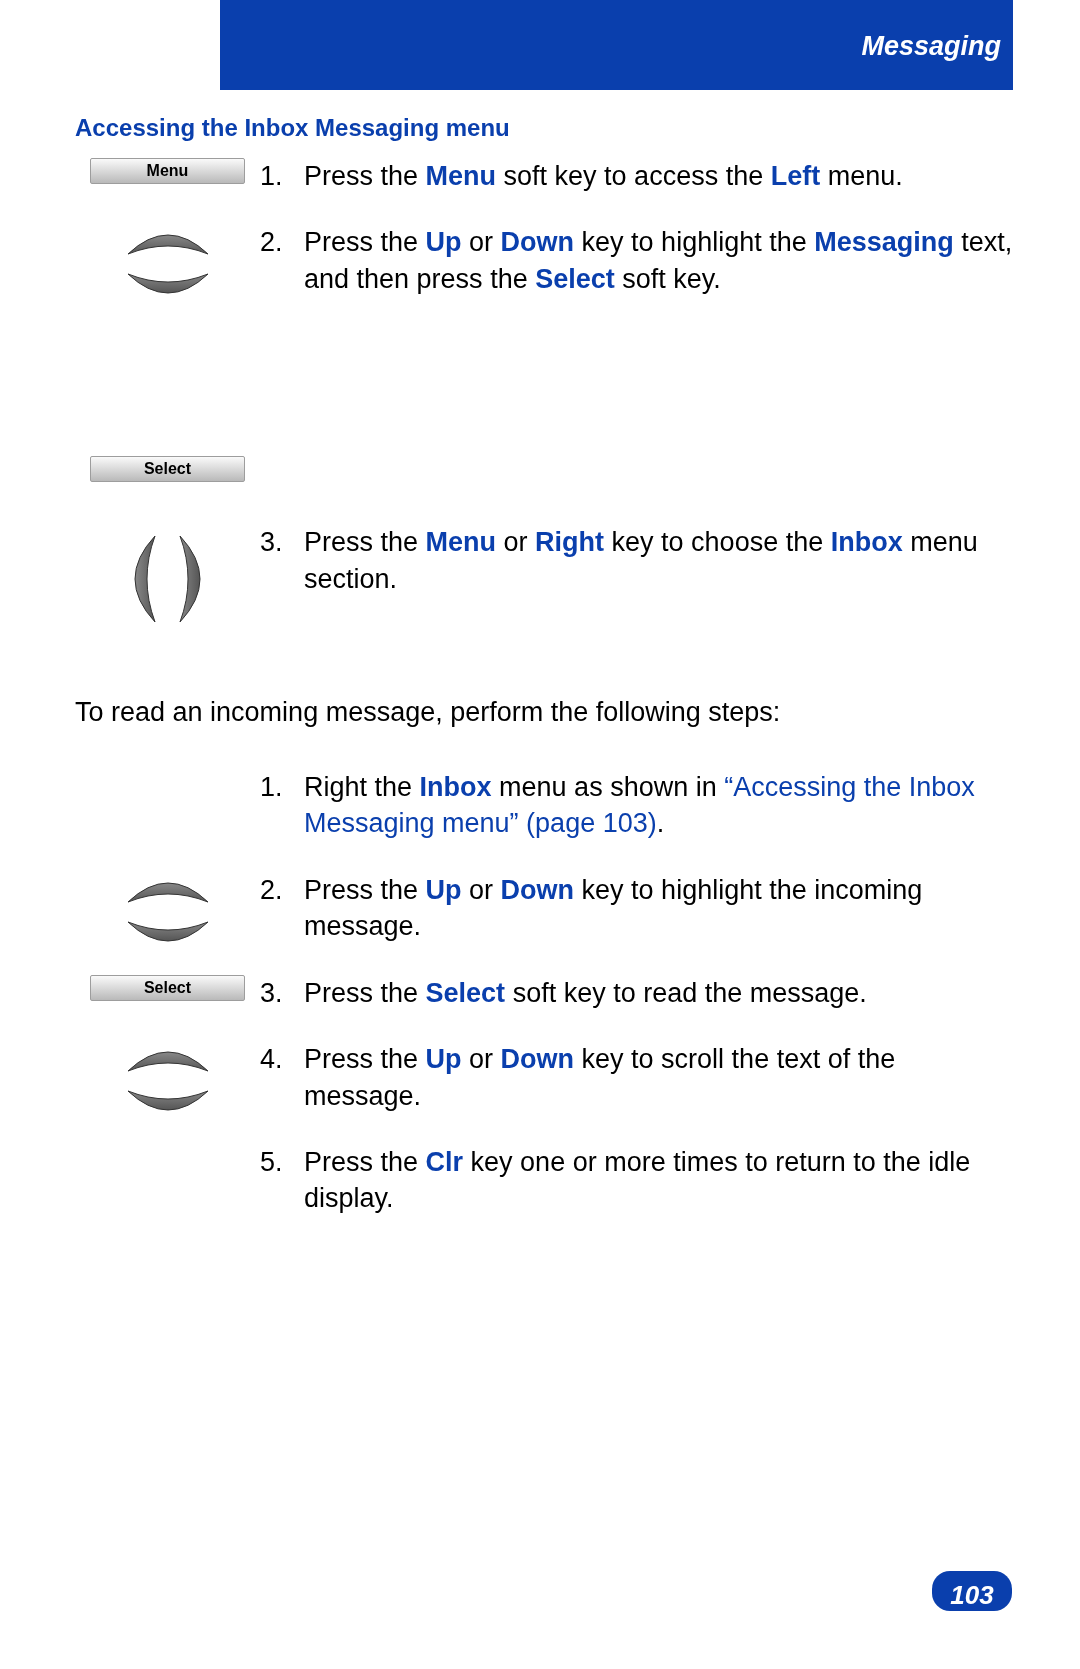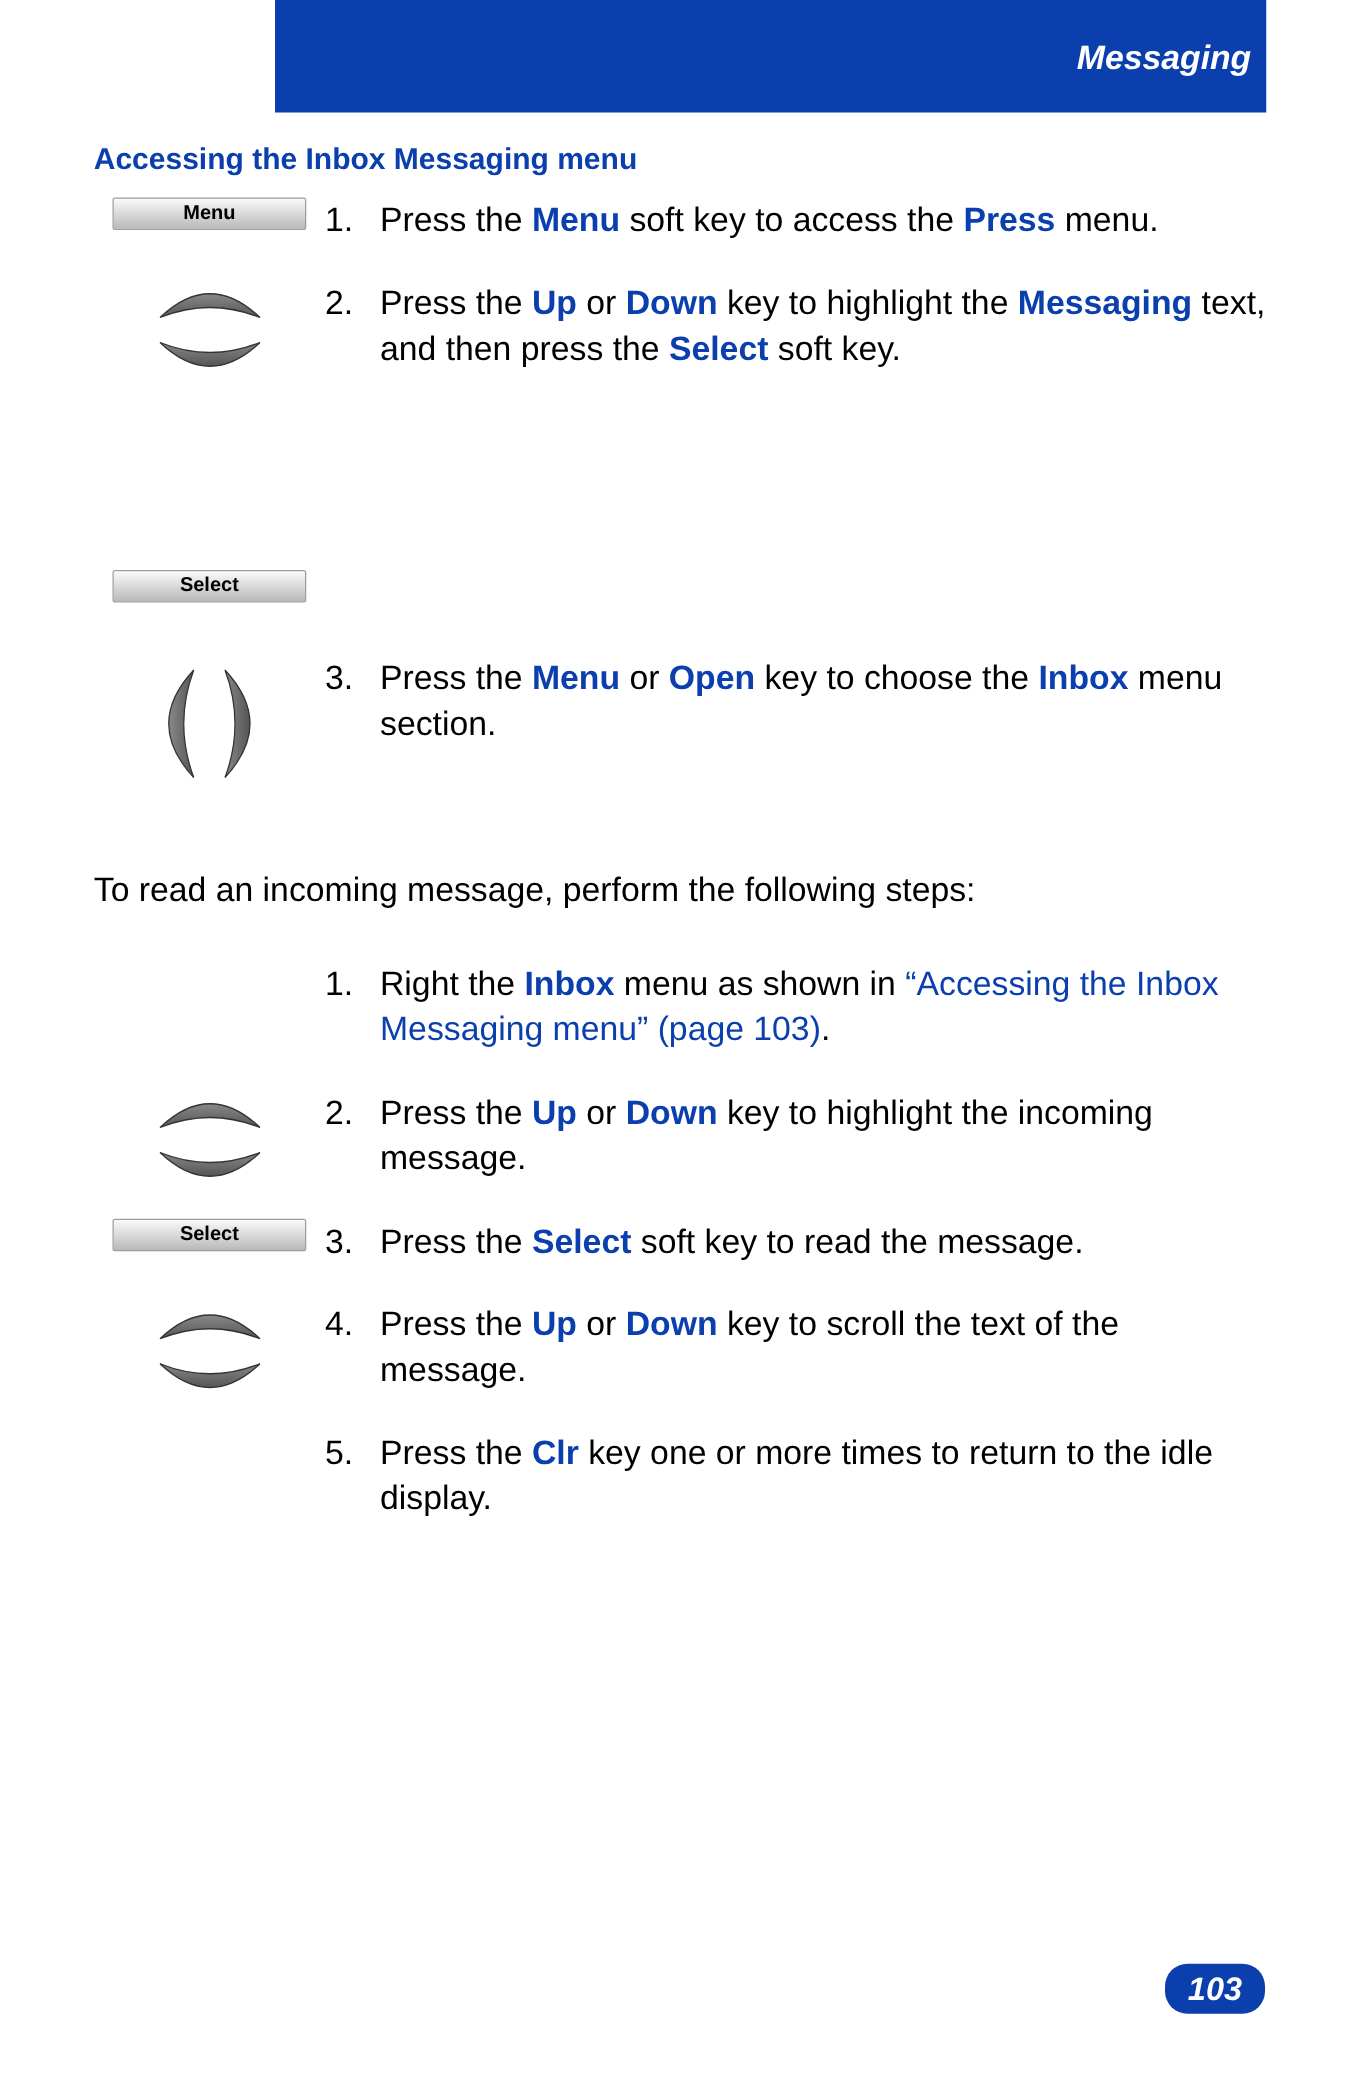--- a/index.html
+++ b/index.html
@@ -96,21 +96,21 @@
     bottom: 58px;
     right: 68px;
     width: 80px;
     height: 40px;
     background: #0a3fad;
     color: #fff;
     font-weight: bold;
     font-style: italic;
     font-size: 26px;
     display: flex;
-    align-items: center;
+    align-items: flex-end;
     justify-content: center;
     border-radius: 18px;
   }
   svg { display:block; }
   .spacer-140 { height: 140px; }
 </style>
 </head>
 <body>
 
 <div class="header-bar">
@@ -125,21 +125,21 @@
     <div class="icon-col">
       <div class="softkey">
         <span>Menu</span>
       </div>
     </div>
     <div class="text-col">
       <ol class="steps">
           <li>
         <span class="num">1.</span>
         <span class="body">
-          <span>Press the </span><span class="bold-blue">Menu</span><span> soft key to access the </span><span class="bold-blue">Press</span><span> menu.</span>
+          <span>Press the </span><span class="bold-blue">Menu</span><span> soft key to access the </span><span class="bold-blue">Left</span><span> menu.</span>
         </span>
       </li>
         </ol>
     </div>
   </div>
 
   <div class="step-row">
     <div class="icon-col">
       <svg width="110" height="80" viewBox="0 0 110 80">
         <defs>
@@ -181,21 +181,21 @@
         </defs>
         <path d="M35 12 Q-5 55 35 98 Q19 55 35 12 Z" fill="url(#g2)" stroke="#333"></path>
         <path d="M60 12 Q100 55 60 98 Q76 55 60 12 Z" fill="url(#g2)" stroke="#333"></path>
       </svg>
     </div>
     <div class="text-col">
       <ol class="steps">
           <li>
         <span class="num">3.</span>
         <span class="body">
-          <span>Press the </span><span class="bold-blue">Menu</span><span> or </span><span class="bold-blue">Open</span><span> key to choose the </span><span class="bold-blue">Inbox</span><span> menu section.</span>
+          <span>Press the </span><span class="bold-blue">Menu</span><span> or </span><span class="bold-blue">Right</span><span> key to choose the </span><span class="bold-blue">Inbox</span><span> menu section.</span>
         </span>
       </li>
         </ol>
     </div>
   </div>
 
   <p class="intro">To read an incoming message, perform the following steps:</p>
 
   <div class="step-row">
     <div class="icon-col"></div>

